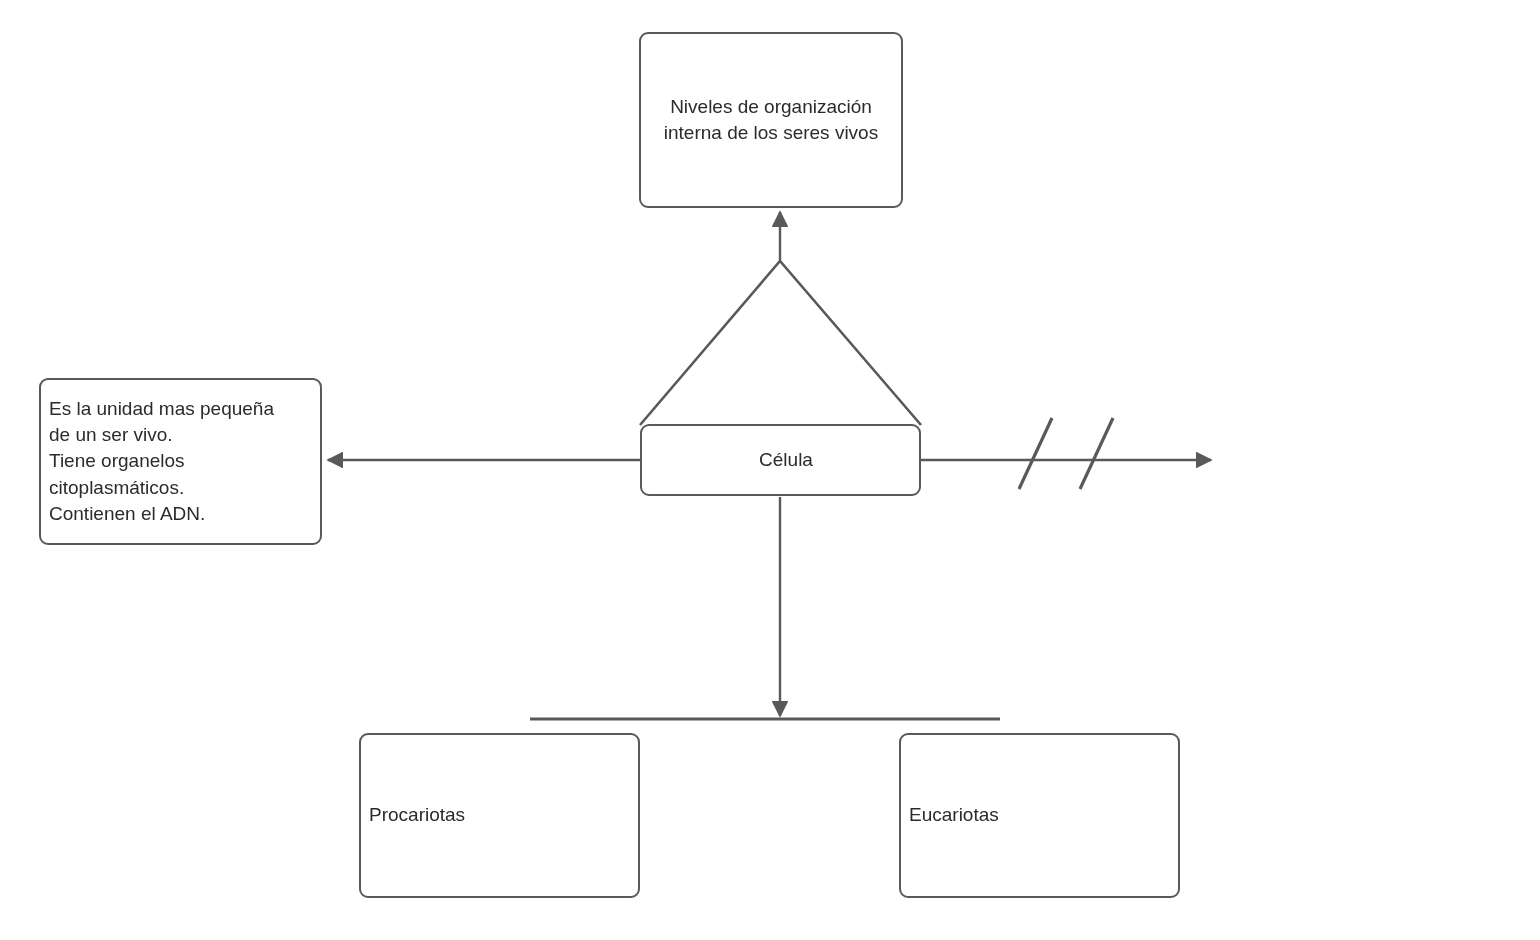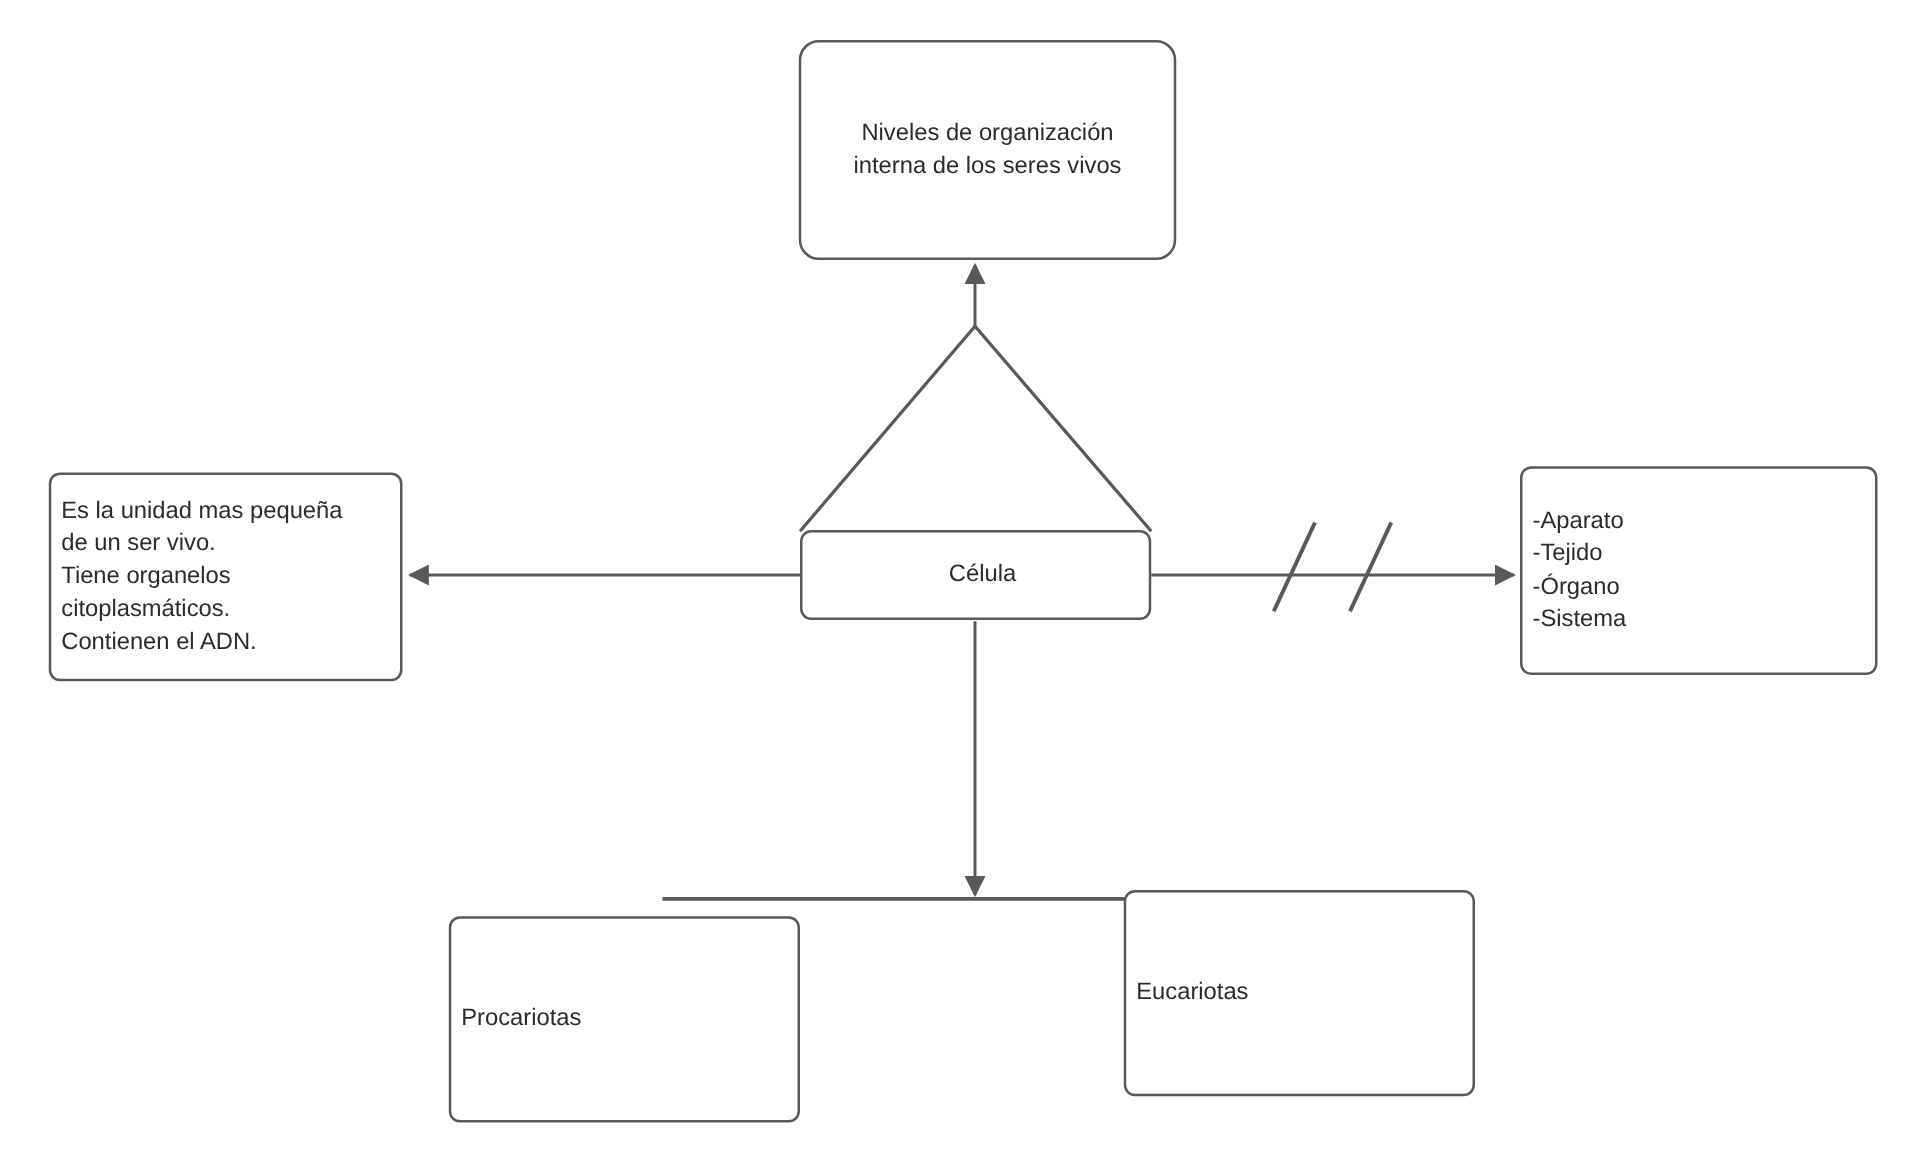--- a/index.html
+++ b/index.html
@@ -42,23 +42,22 @@
     width: 100%;
     white-space: pre-line;
     line-height: 1.37;
     font-size: 19px;
     color: #2b2b2b;
   }
 
   
   #node-niveles {
     left: 639px;  top: 32px;
-    width: 302px; height: 176px;
+    width: 264px; height: 176px;
     justify-content: center;
-    border-radius: 16px;
   }
   #node-niveles .txt { text-align: center; }
 
   #node-unidad {
     left: 39px;   top: 378px;
     width: 283px; height: 167px;
     padding: 0 16px 0 8px;
   }
   #node-unidad .txt { text-align: left; }
 
@@ -78,21 +77,21 @@
   #node-celula .txt { text-align: center; margin-left: 11px; }
 
   #node-procariotas {
     left: 359px;  top: 733px;
     width: 281px; height: 165px;
     padding: 0 17px 0 8px;
   }
   #node-procariotas .txt { text-align: left; }
 
   #node-eucariotas {
-    left: 899px;  top: 712px;
+    left: 899px;  top: 733px;
     width: 281px; height: 165px;
     padding: 0 0 0 8px;
   }
   #node-eucariotas .txt { text-align: left; }
 </style>
 </head>
 <body>
 
 <div id="canvas">
 
@@ -145,26 +144,20 @@
   </div>
 
   <div class="node" id="node-unidad">
     <span class="txt">Es la unidad mas pequeña
 de un ser vivo.
 Tiene organelos
 citoplasmáticos.
 Contienen el ADN.</span>
   </div>
 
-  <div class="node" id="node-niveles-org">
-    <span class="txt">-Aparato
--Tejido
--Órgano
--Sistema</span>
-  </div>
 
   <div class="node" id="node-celula">
     <span class="txt">Célula</span>
   </div>
 
   <div class="node" id="node-procariotas">
     <span class="txt">Procariotas</span>
   </div>
 
   <div class="node" id="node-eucariotas">

